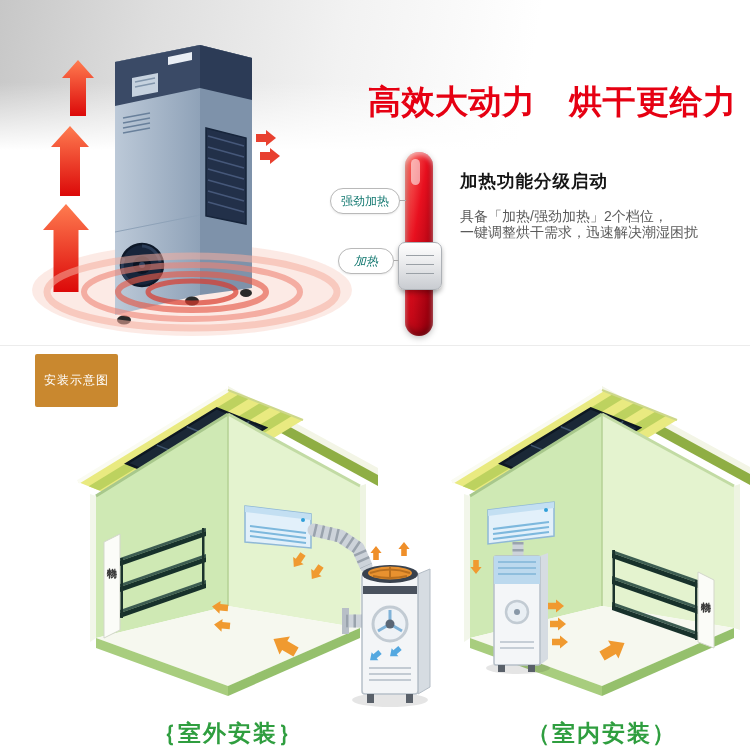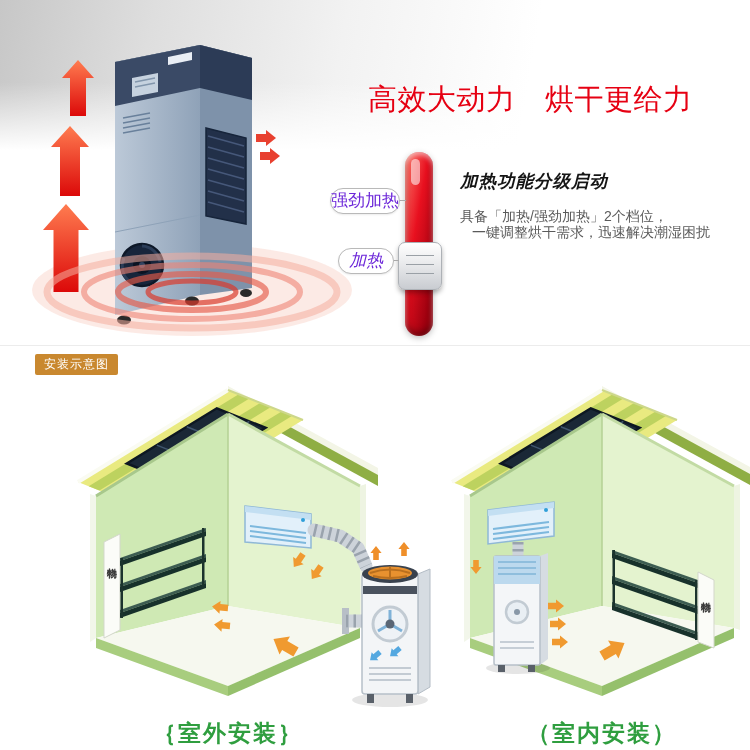--- a/index.html
+++ b/index.html
@@ -3,40 +3,40 @@
 <meta charset="utf-8">
 <style>
   html,body{margin:0;padding:0;}
   body{width:750px;height:750px;font-family:"Liberation Sans","DejaVu Sans",sans-serif;background:#fff;}
   .page{position:relative;width:750px;height:750px;overflow:hidden;background:#fff;}
   .sky{position:absolute;left:0;top:0;width:750px;height:150px;
     background:
       linear-gradient(180deg, rgba(255,255,255,0) 55%, #fff 100%),
       linear-gradient(100deg, #c7c7c7 0%, #dedede 20%, #f2f2f2 45%, #ffffff 70%);}
   .hero-art{position:absolute;left:20px;top:0;}
-  .headline{position:absolute;left:368px;top:80px;width:378px;font-size:29px;font-weight:400;color:#e60012;letter-spacing:.5px;white-space:nowrap;}
+  .headline{position:absolute;left:368px;top:80px;width:378px;font-size:33px;font-weight:700;color:#e60012;letter-spacing:.5px;white-space:nowrap;}
   .slider-bar{position:absolute;left:405px;top:152px;width:28px;height:184px;border-radius:14px;
     background:linear-gradient(100deg,#ff7b6d 0%,#e8101f 40%,#9c000f 85%);
     box-shadow:inset 0 3px 5px rgba(255,255,255,.55), inset 0 -4px 7px rgba(0,0,0,.35), 0 2px 6px rgba(0,0,0,.25);}
   .slider-bar::before{content:"";position:absolute;left:6px;top:7px;width:9px;height:26px;border-radius:6px;background:rgba(255,255,255,.55);}
   .slider-knob{position:absolute;left:398px;top:242px;width:42px;height:46px;border-radius:7px;
     background:linear-gradient(180deg,#ffffff 0%,#e9eaec 45%,#c9ccd1 100%);
     border:1px solid #adb1b6;box-shadow:0 3px 5px rgba(0,0,0,.3);}
   .slider-knob::before{content:"";position:absolute;left:7px;right:7px;top:12px;height:1px;background:#9aa0a6;box-shadow:0 9px 0 #9aa0a6, 0 18px 0 #9aa0a6;}
-  .opt-label{position:absolute;height:24px;line-height:24px;text-align:center;background:#fff;border:1px solid #b9b9b9;border-radius:13px;font-size:17px;color:#6d28d9;box-shadow:0 1px 2px rgba(0,0,0,.08);}
+  .opt-label{position:absolute;height:24px;line-height:24px;text-align:center;background:#fff;border:1px solid #b9b9b9;border-radius:13px;font-size:12px;color:#0f766e;box-shadow:0 1px 2px rgba(0,0,0,.08);}
   .opt-strong{left:330px;top:188px;width:68px;}
   .opt-normal{left:338px;top:248px;width:54px;font-style:italic;}
   .connector{position:absolute;height:1px;background:#aaa;}
   .conn-strong{left:398px;top:200px;width:8px;}
   .conn-normal{left:392px;top:260px;width:7px;}
-  .feature-title{position:absolute;left:460px;top:169px;font-size:17.5px;font-weight:bold;color:#151515;letter-spacing:1px;font-style:italic;}
+  .feature-title{position:absolute;left:460px;top:169px;font-size:17.5px;font-weight:bold;color:#151515;letter-spacing:1px;}
   .feature-line1{position:absolute;left:460px;top:208px;font-size:14px;color:#5a5a5a;}
-  .feature-line2{position:absolute;left:460px;top:224px;font-size:14px;color:#5a5a5a;margin-left:12px;}
+  .feature-line2{position:absolute;left:460px;top:224px;font-size:14px;color:#5a5a5a;}
   .install{position:absolute;left:0;top:345px;width:750px;height:405px;background:#fff;border-top:1px solid #ececec;}
-  .tag{position:absolute;left:35px;top:8px;background:#c9882f;color:#fff;font-size:12px;padding:2px 9px;border-radius:2px;letter-spacing:1px;}
+  .tag{position:absolute;left:35px;top:8px;background:#c9882f;color:#fff;font-size:12px;padding:18px 9px;border-radius:2px;letter-spacing:1px;}
   .diagram-art{position:absolute;left:0;top:0;}
   .caption{position:absolute;top:372px;width:280px;text-align:center;font-size:23px;font-weight:bold;color:#2f9e3f;letter-spacing:2px;}
   .caption-left{left:88px;}
   .caption-right{left:462px;}
   svg{display:block;}
 </style>
 </head>
 <body>
 
 <div class="page">

